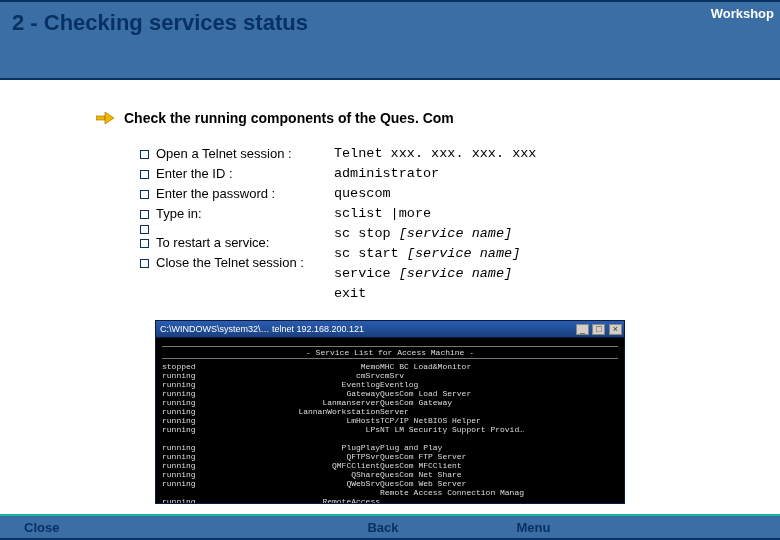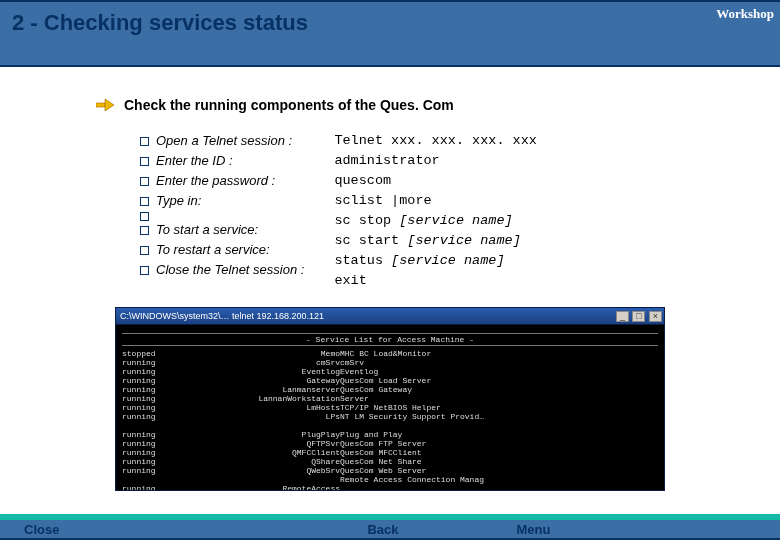--- a/index.html
+++ b/index.html
@@ -7,42 +7,42 @@
     width: 780px;
     height: 540px;
     background: #ffffff;
     font-family: Arial, sans-serif;
     font-size: 13px;
     color: #000;
     position: relative;
     overflow: hidden;
   }
   .header {
-    height: 67px;
+    height: 80px;
     background: #3a6ea5;
     border-top: 2px solid #083163;
     border-bottom: 2px solid #083163;
     position: relative;
   }
   .header-title {
     color: #083163;
     font-weight: bold;
     font-size: 22px;
     padding: 8px 12px;
     font-family: Verdana, Arial, sans-serif;
   }
   .header-badge {
     position: absolute;
     top: 0;
     right: 0;
     color: #fff;
     font-weight: bold;
     font-size: 13px;
     padding: 4px 6px;
-    font-family: Liberation Serif, serif;
+    font-family: Liberation Sans, sans-serif;
     text-align: right;
   }
   .section-row {
     display: flex;
     align-items: center;
     gap: 10px;
     margin: 30px 0 18px 96px;
   }
   .arrow-icon {
     width: 18px; height: 14px;
@@ -56,42 +56,41 @@
     display: flex;
     margin-left: 140px;
     gap: 30px;
   }
   .instr-list { list-style: none; }
   .instr-list li {
     line-height: 20px;
     font-size: 13px;
     display: flex;
     align-items: baseline;
-    font-style: italic;
   }
   .instr-list li .sq {
     display: inline-block;
     width: 9px; height: 9px;
     border: 1px solid #083163;
     margin-right: 7px;
     flex: none;
     position: relative;
     top: 1px;
   }
   .cmd-col {
     font-family: "Courier New", monospace;
     font-size: 13.5px;
     line-height: 20px;
     white-space: pre;
   }
   .cmd-col .italic { font-style: italic; }
 
   .terminal-wrap {
     margin: 16px auto 0 auto;
-    width: 550px;
+    width: 470px;
   }
   .titlebar {
     height: 18px;
     background: linear-gradient(#2a5db0, #1a3f80);
     border: 1px solid #0a1a40;
     display: flex;
     align-items: center;
     justify-content: space-between;
     padding: 0 2px 0 4px;
     font-size: 9px;
@@ -133,21 +132,21 @@
   .term-c1 { width: 58px; }
   .term-c2 { width: 160px; text-align: right; }
   .term-c3 { flex: 1; }
 
   .footer {
     position: absolute;
     bottom: 0;
     left: 0; right: 0;
     height: 26px;
     background: #3a6ea5;
-    border-top: 6px solid #14b8a6;
+    border-top: 2px solid #14b8a6;
     border-bottom: 2px solid #083163;
     display: flex;
     align-items: center;
     color: #083163;
     font-weight: bold;
     font-family: Verdana, Arial, sans-serif;
     font-size: 13px;
   }
   .footer .nav { padding: 0 24px; }
   .footer .spacer-a { flex: 0 0 260px; }
@@ -189,32 +188,28 @@
       </li>
     <li>
         <span class="sq"></span>
         <span>Type in:</span>
       </li>
     <li>
         <span class="sq"></span>
       </li>
     <li>
         <span class="sq"></span>
-        <span>To start a service:</span>
-      </li>
-    <li>
-        <span class="sq"></span>
         <span>To restart a service:</span>
       </li>
     <li>
         <span class="sq"></span>
         <span>Close the Telnet session :</span>
       </li>
   </ul>
-  <div class="cmd-col"><div>Telnet xxx. xxx. xxx. xxx</div><div>administrator</div><div>quescom</div><div>sclist |more</div><div><span>sc stop </span><span class="italic">[service name]</span></div><div><span>sc start </span><span class="italic">[service name]</span></div><div><span>status </span><span class="italic">[service name]</span></div><div>exit</div></div>
+  <div class="cmd-col"><div>Telnet xxx. xxx. xxx. xxx</div><div>administrator</div><div>quescom</div><div>sclist |more</div><div><span>sc stop </span><span class="italic">[service name]</span></div><div><span>sc start </span><span class="italic">[service name]</span></div><div><span>service </span><span class="italic">[service name]</span></div><div>exit</div></div>
 </div>
 
 <div class="terminal-wrap">
   <div class="titlebar">
     <span>C:\WINDOWS\system32\… telnet 192.168.200.121</span>
     <span>
       <span class="tbtn">_</span>
       <span class="tbtn">□</span>
       <span class="tbtn">×</span>
     </span>

